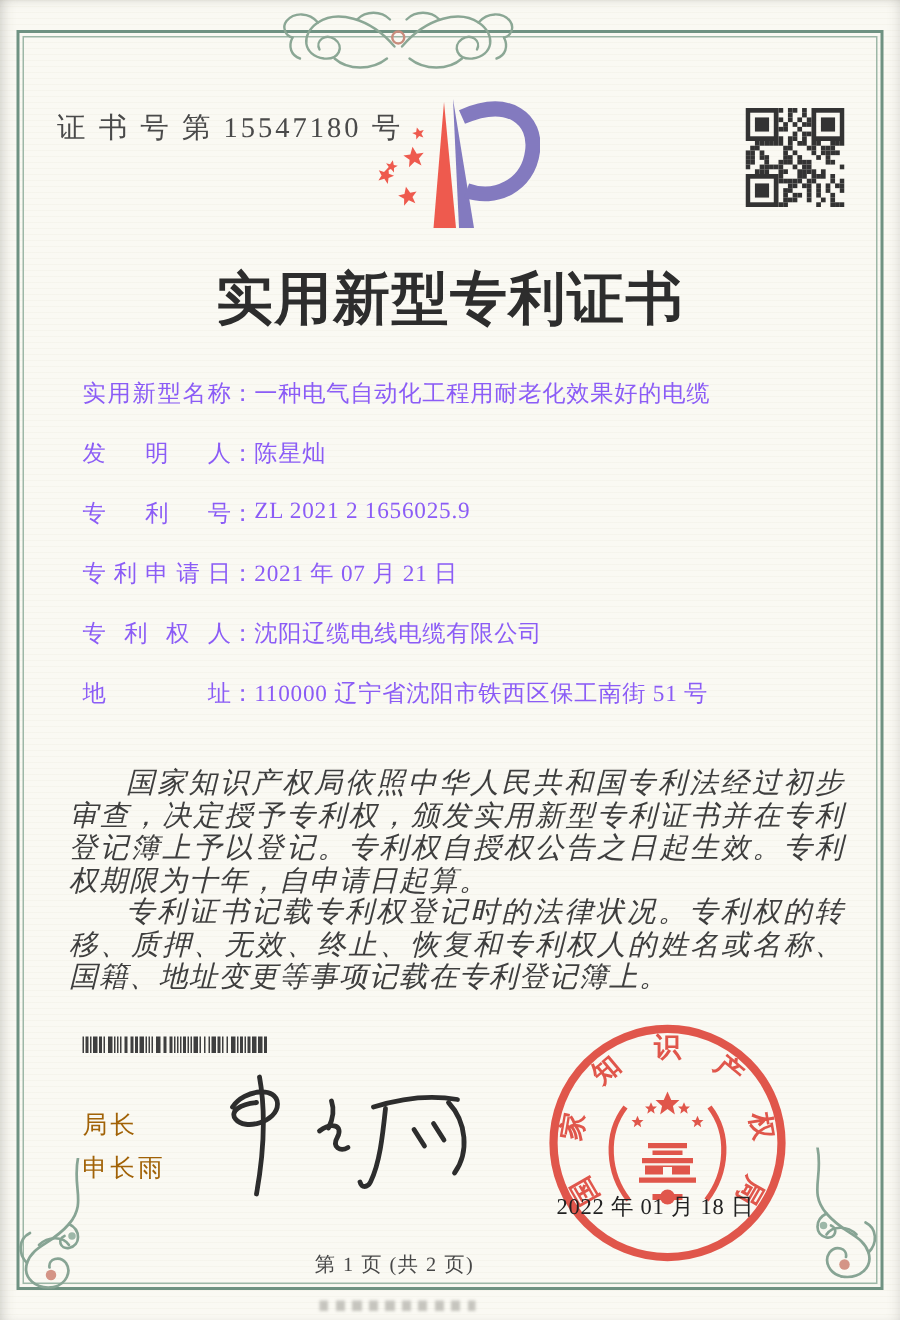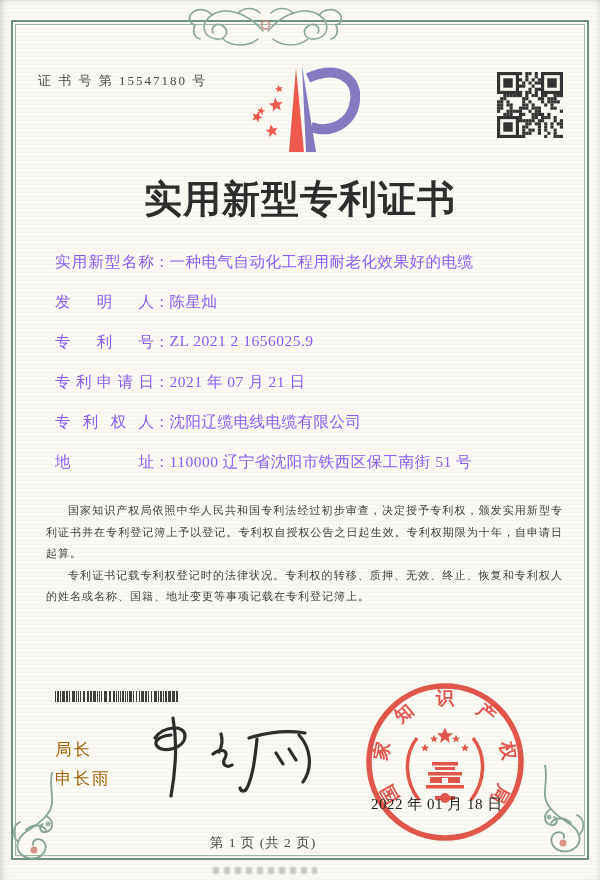--- a/index.html
+++ b/index.html
@@ -20,41 +20,41 @@
   }
   .frame{
     position:absolute;left:11px;top:20px;width:574px;height:836px;
     border:2px solid #6f9282;
   }
   .frame::after{
     content:"";position:absolute;inset:2px;border:1px solid #9db7a7;
   }
   .cert-no{
     position:absolute;left:38px;top:72px;
-    font-size:13px;color:#4a4a4a;letter-spacing:2px;
+    font-size:19px;color:#4a4a4a;letter-spacing:2px;
   }
   .logo{position:absolute;left:248px;top:62px;}
   .qr{position:absolute;left:497px;top:72px;}
   .title{
     position:absolute;left:0;top:174px;width:600px;text-align:center;
     font-size:38px;font-weight:bold;color:#2d2d2d;letter-spacing:1px;
   }
   .fields{position:absolute;left:55px;top:252px;width:510px;}
   .frow{height:40px;font-size:15.5px;color:#8b5cf6;white-space:nowrap;}
   .flabel{
     display:inline-block;width:99px;vertical-align:top;
     text-align:justify;text-align-last:justify;
   }
   .fcolon{display:inline-block;vertical-align:top;}
   .fvalue{letter-spacing:.5px;}
   .grant{display:flex;gap:54px;}
   .paras{
-    position:absolute;left:46px;top:500px;width:517px;
-    font-size:11px;line-height:21.5px;letter-spacing:1px;color:#3e3e3e;
-    text-align:justify;
+    position:absolute;left:46px;top:512px;width:517px;
+    font-size:19px;line-height:21.5px;letter-spacing:1px;color:#3e3e3e;
+    text-align:justify;font-style:italic;
   }
   .paras p{margin:0;text-indent:2em;}
   .barcode{position:absolute;left:55px;top:691px;width:170px;height:11px;font-size:0;}
   .barcode i{display:inline-block;height:100%;background:#3f3f3f;vertical-align:top;}
   .signoff{
     position:absolute;left:55px;top:736px;
     font-family:Liberation Mono, monospace;
     font-size:16.5px;color:#a16207;line-height:29px;letter-spacing:2px;
   }
   .signature{position:absolute;left:133px;top:708px;}

